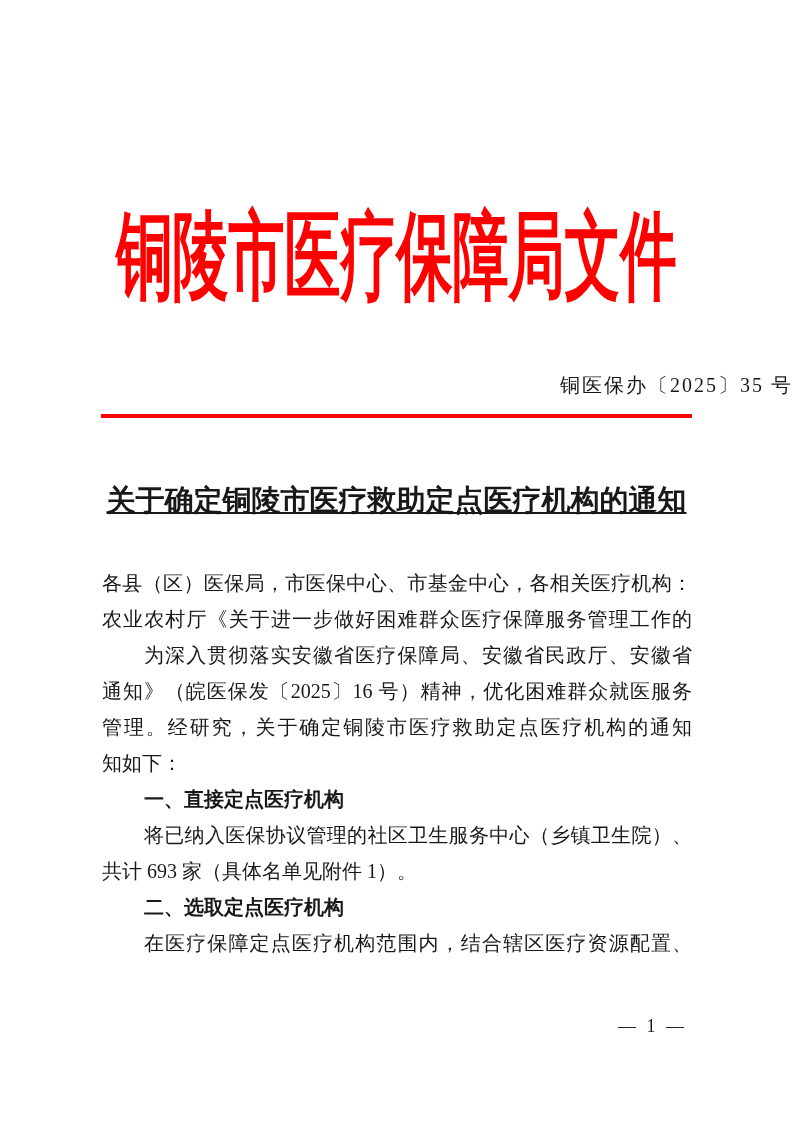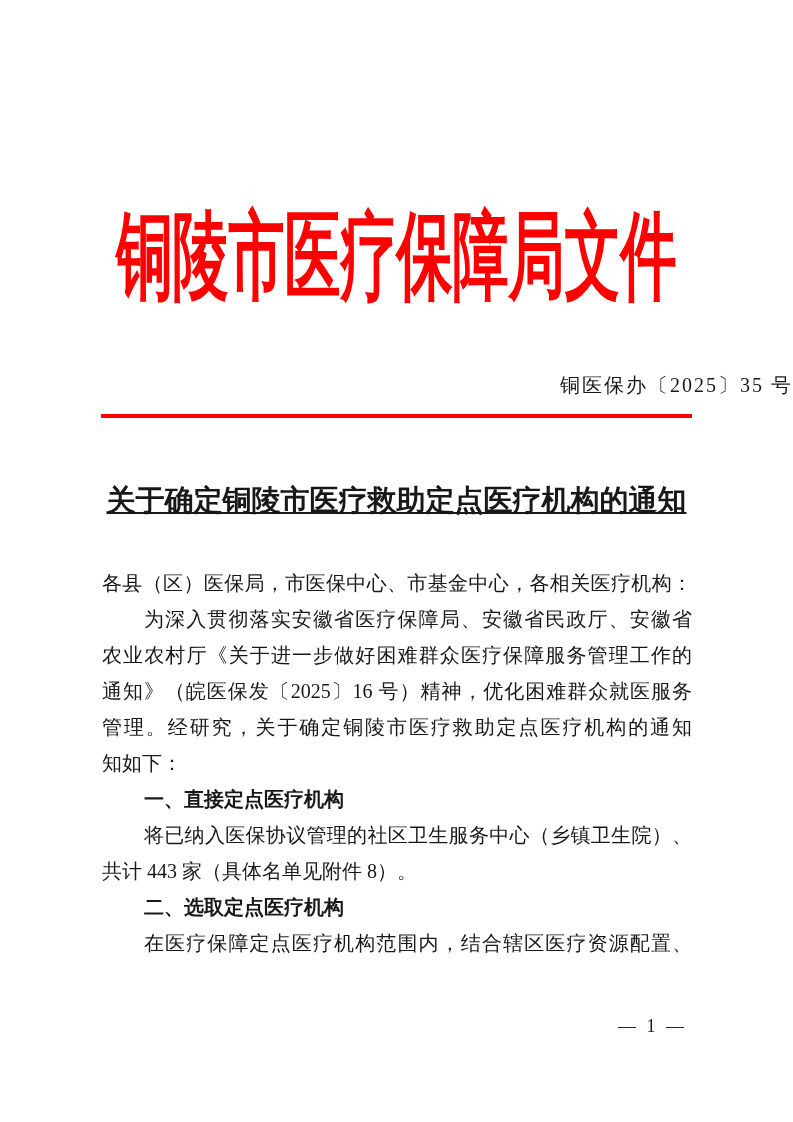--- a/index.html
+++ b/index.html
@@ -101,27 +101,27 @@
   </header>
 
   <div class="doc-number">铜医保办〔2025〕35 号</div>
 
   <div class="red-rule"></div>
 
   <h1 class="doc-title">关于确定铜陵市医疗救助定点医疗机构的通知</h1>
 
   <main class="body-block">
     <p class="line fill">各县（区）医保局，市医保中心、市基金中心，各相关医疗机构：</p>
+    <p class="line fill">农业农村厅《关于进一步做好困难群众医疗保障服务管理工作的</p>
     <p class="line fill indent">为深入贯彻落实安徽省医疗保障局、安徽省民政厅、安徽省</p>
-    <p class="line fill">农业农村厅《关于进一步做好困难群众医疗保障服务管理工作的</p>
     <p class="line fill">通知》（皖医保发〔2025〕16 号）精神，优化困难群众就医服务</p>
     <p class="line fill">管理。经研究，关于确定铜陵市医疗救助定点医疗机构的通知</p>
     <p class="line">知如下：</p>
     <p class="line indent heading">一、直接定点医疗机构</p>
     <p class="line fill indent">将已纳入医保协议管理的社区卫生服务中心（乡镇卫生院）、</p>
-    <p class="line">共计 443 家（具体名单见附件 8）。</p>
+    <p class="line">共计 693 家（具体名单见附件 1）。</p>
     <p class="line indent heading">二、选取定点医疗机构</p>
     <p class="line fill indent">在医疗保障定点医疗机构范围内，结合辖区医疗资源配置、</p>
   </main>
 
   <footer class="page-number">— 1 —</footer>
 
 </div>
 
 </body></html>

